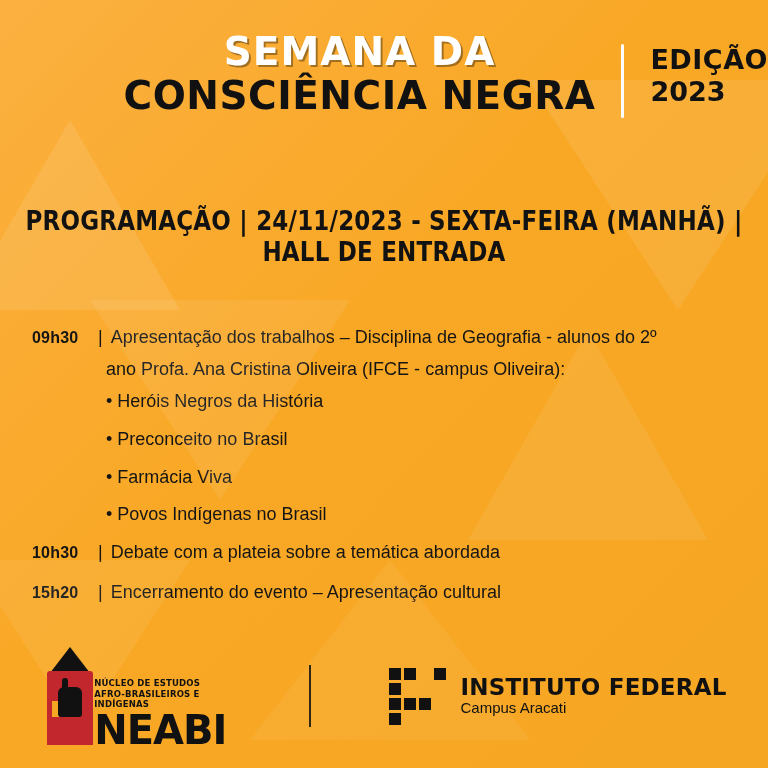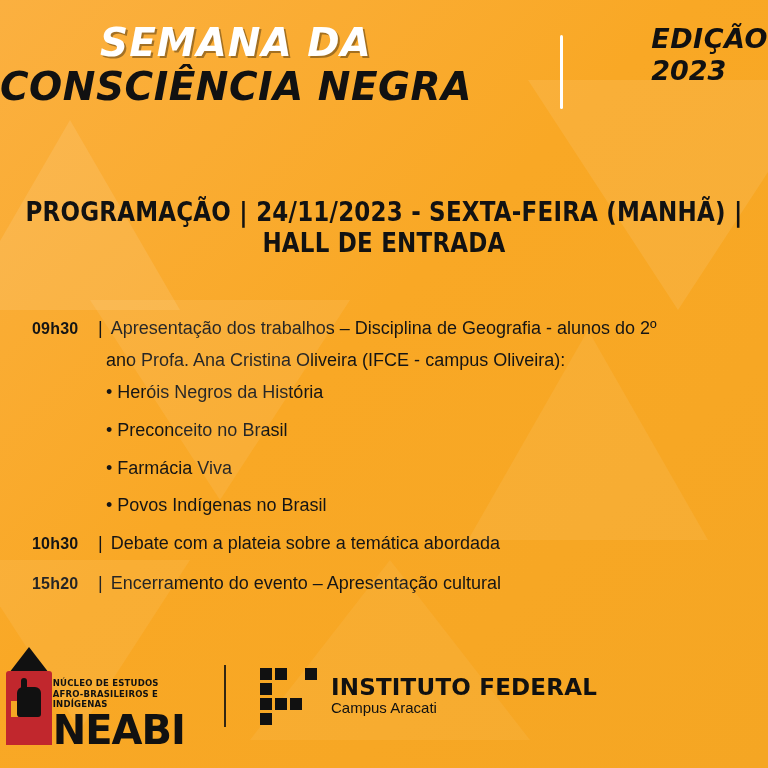--- a/index.html
+++ b/index.html
@@ -61,25 +61,24 @@
   .tri-f {
     left: -30px; top: 560px;
     border-width: 170px 110px 0 110px;
     border-color: #ffffff transparent transparent transparent;
     opacity: 0.07;
   }
 
   
   .header {
     position: relative;
-    padding-top: 23px;
+    padding-top: 32px;
     display: flex;
-    justify-content: space-between;
+    justify-content: flex-end;
     align-items: flex-start;
-    font-style: italic;
   }
   .title-block {
     text-align: center;
   }
   .title-line1 {
     font-family: "DejaVu Sans", sans-serif;
     font-weight: bold;
     font-size: 39px;
     letter-spacing: 1px;
     color: #ffffff;
@@ -98,20 +97,21 @@
     white-space: nowrap;
   }
   .divider-v {
     width: 3px;
     background: #ffffff;
     height: 74px;
     margin: 12px 26px 0 26px;
     border-radius: 2px;
   }
   .edition-block {
+    margin-top: 12px;
     text-align: left;
   }
   .edition-word {
     font-family: "DejaVu Sans", sans-serif;
     font-weight: bold;
     font-size: 27px;
     color: #111111;
     letter-spacing: 0.5px;
     line-height: 1.15;
   }
@@ -181,20 +181,22 @@
 
   
   .footer {
     position: absolute;
     left: 0;
     right: 0;
     bottom: 12px;
     height: 120px;
     display: flex;
     align-items: center;
+    justify-content: center;
+    gap: 44px;
   }
   .neabi {
     display: flex;
     align-items: flex-end;
     position: relative;
     width: 190px;
     height: 110px;
   }
   .neabi-art {
     position: relative;

